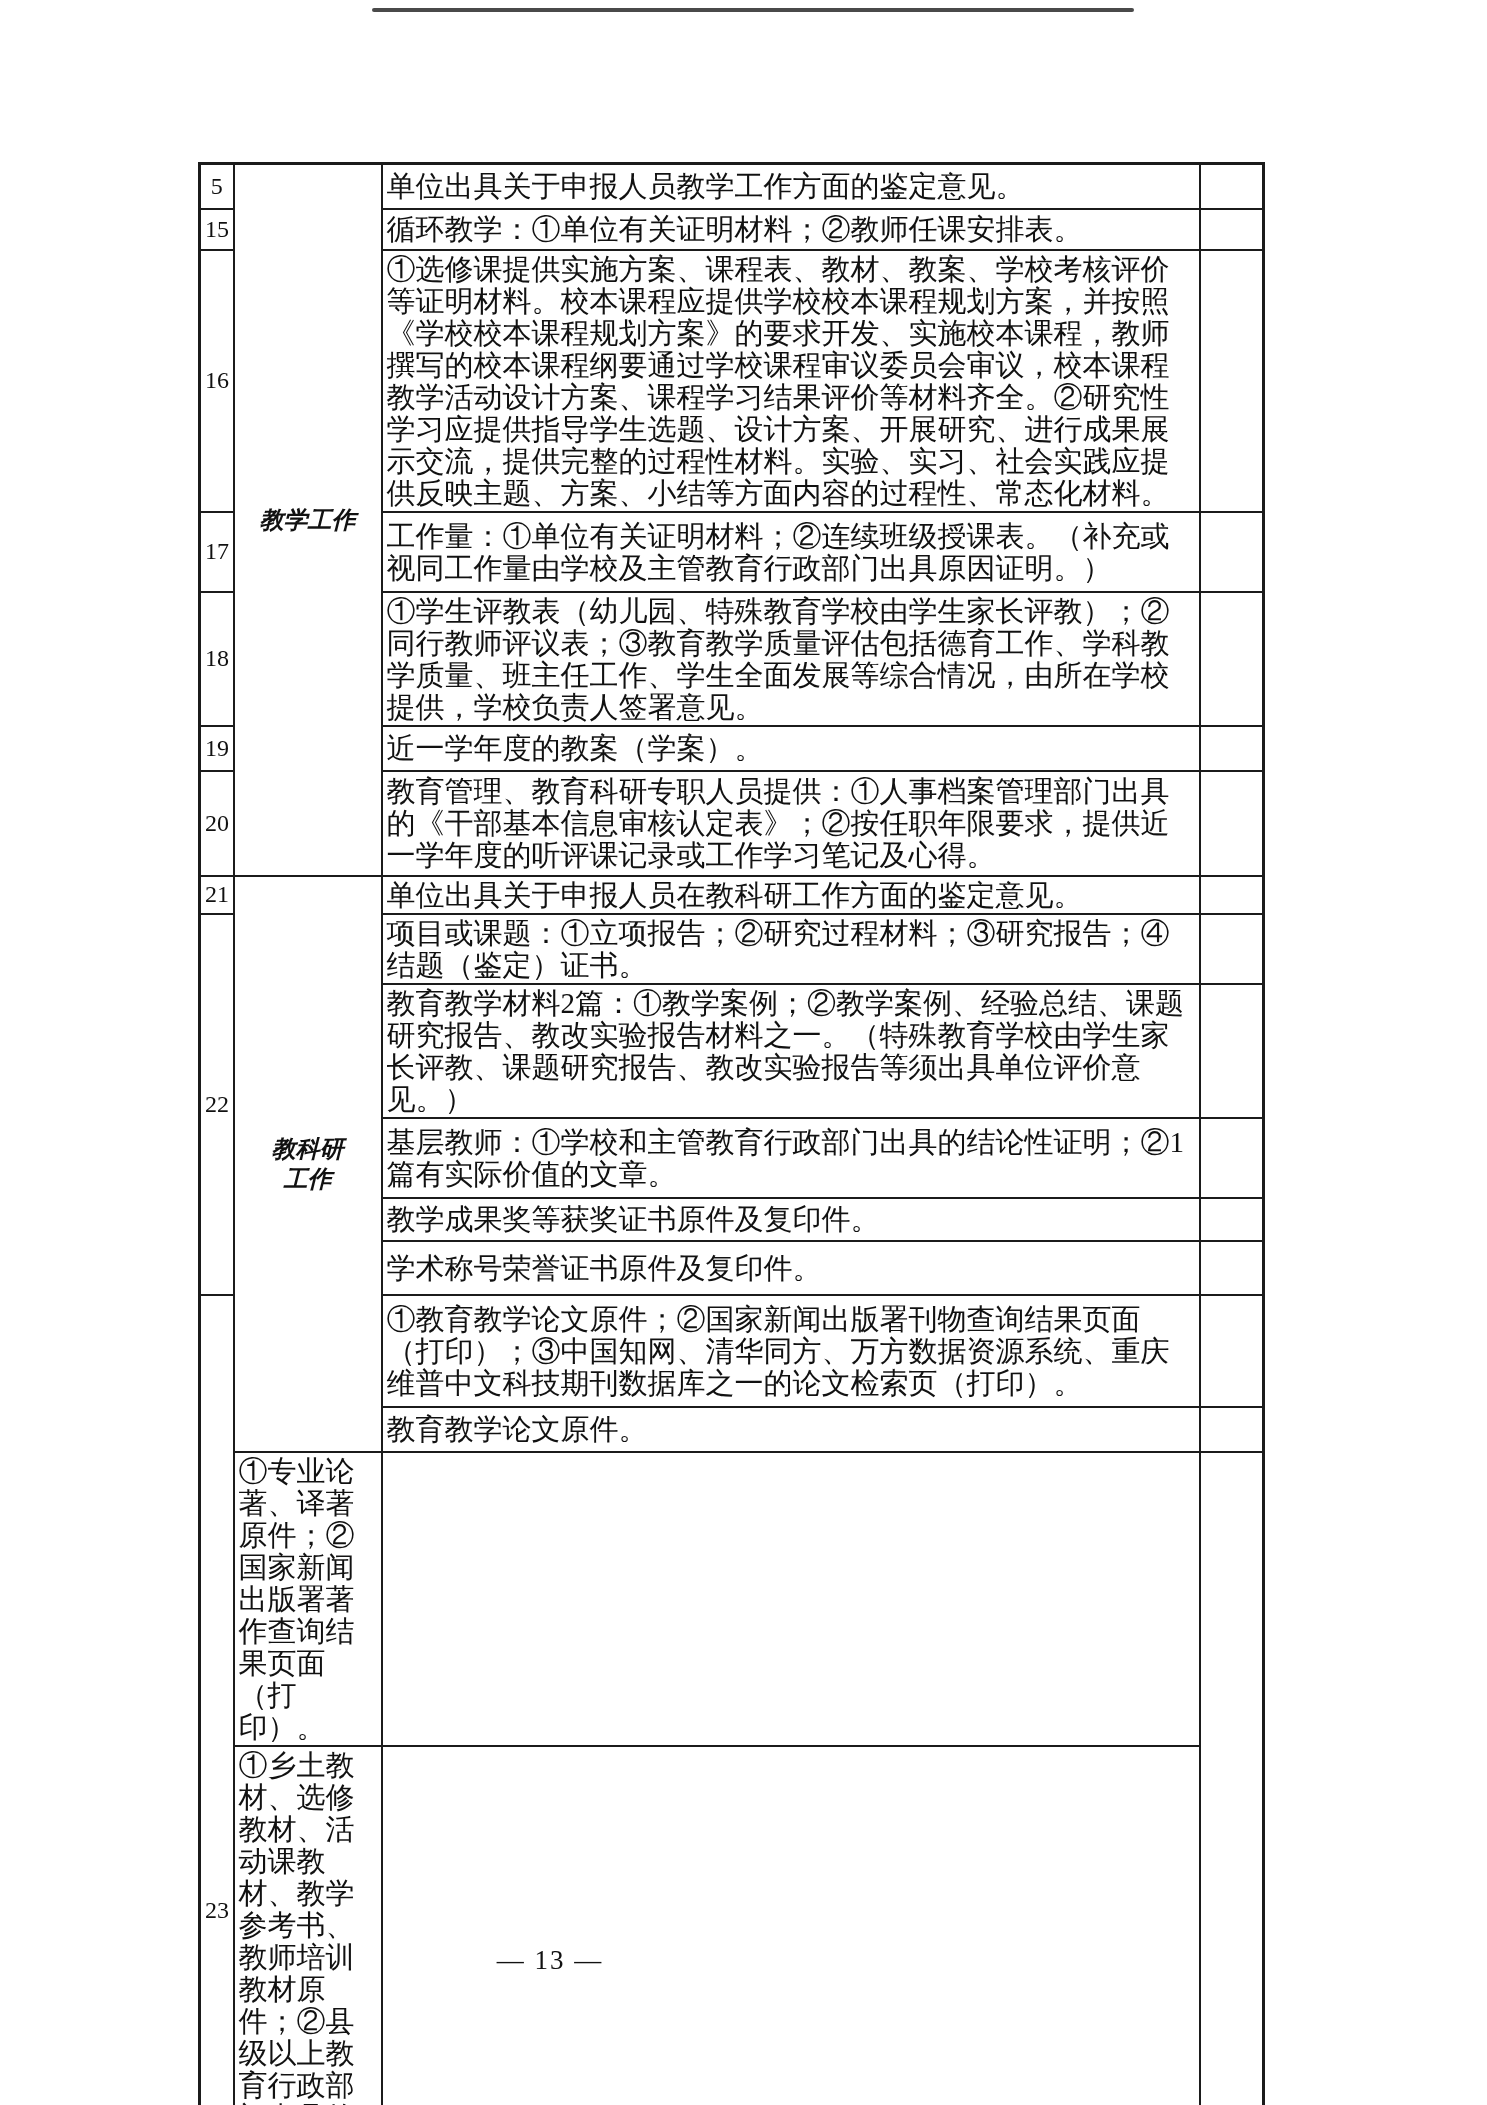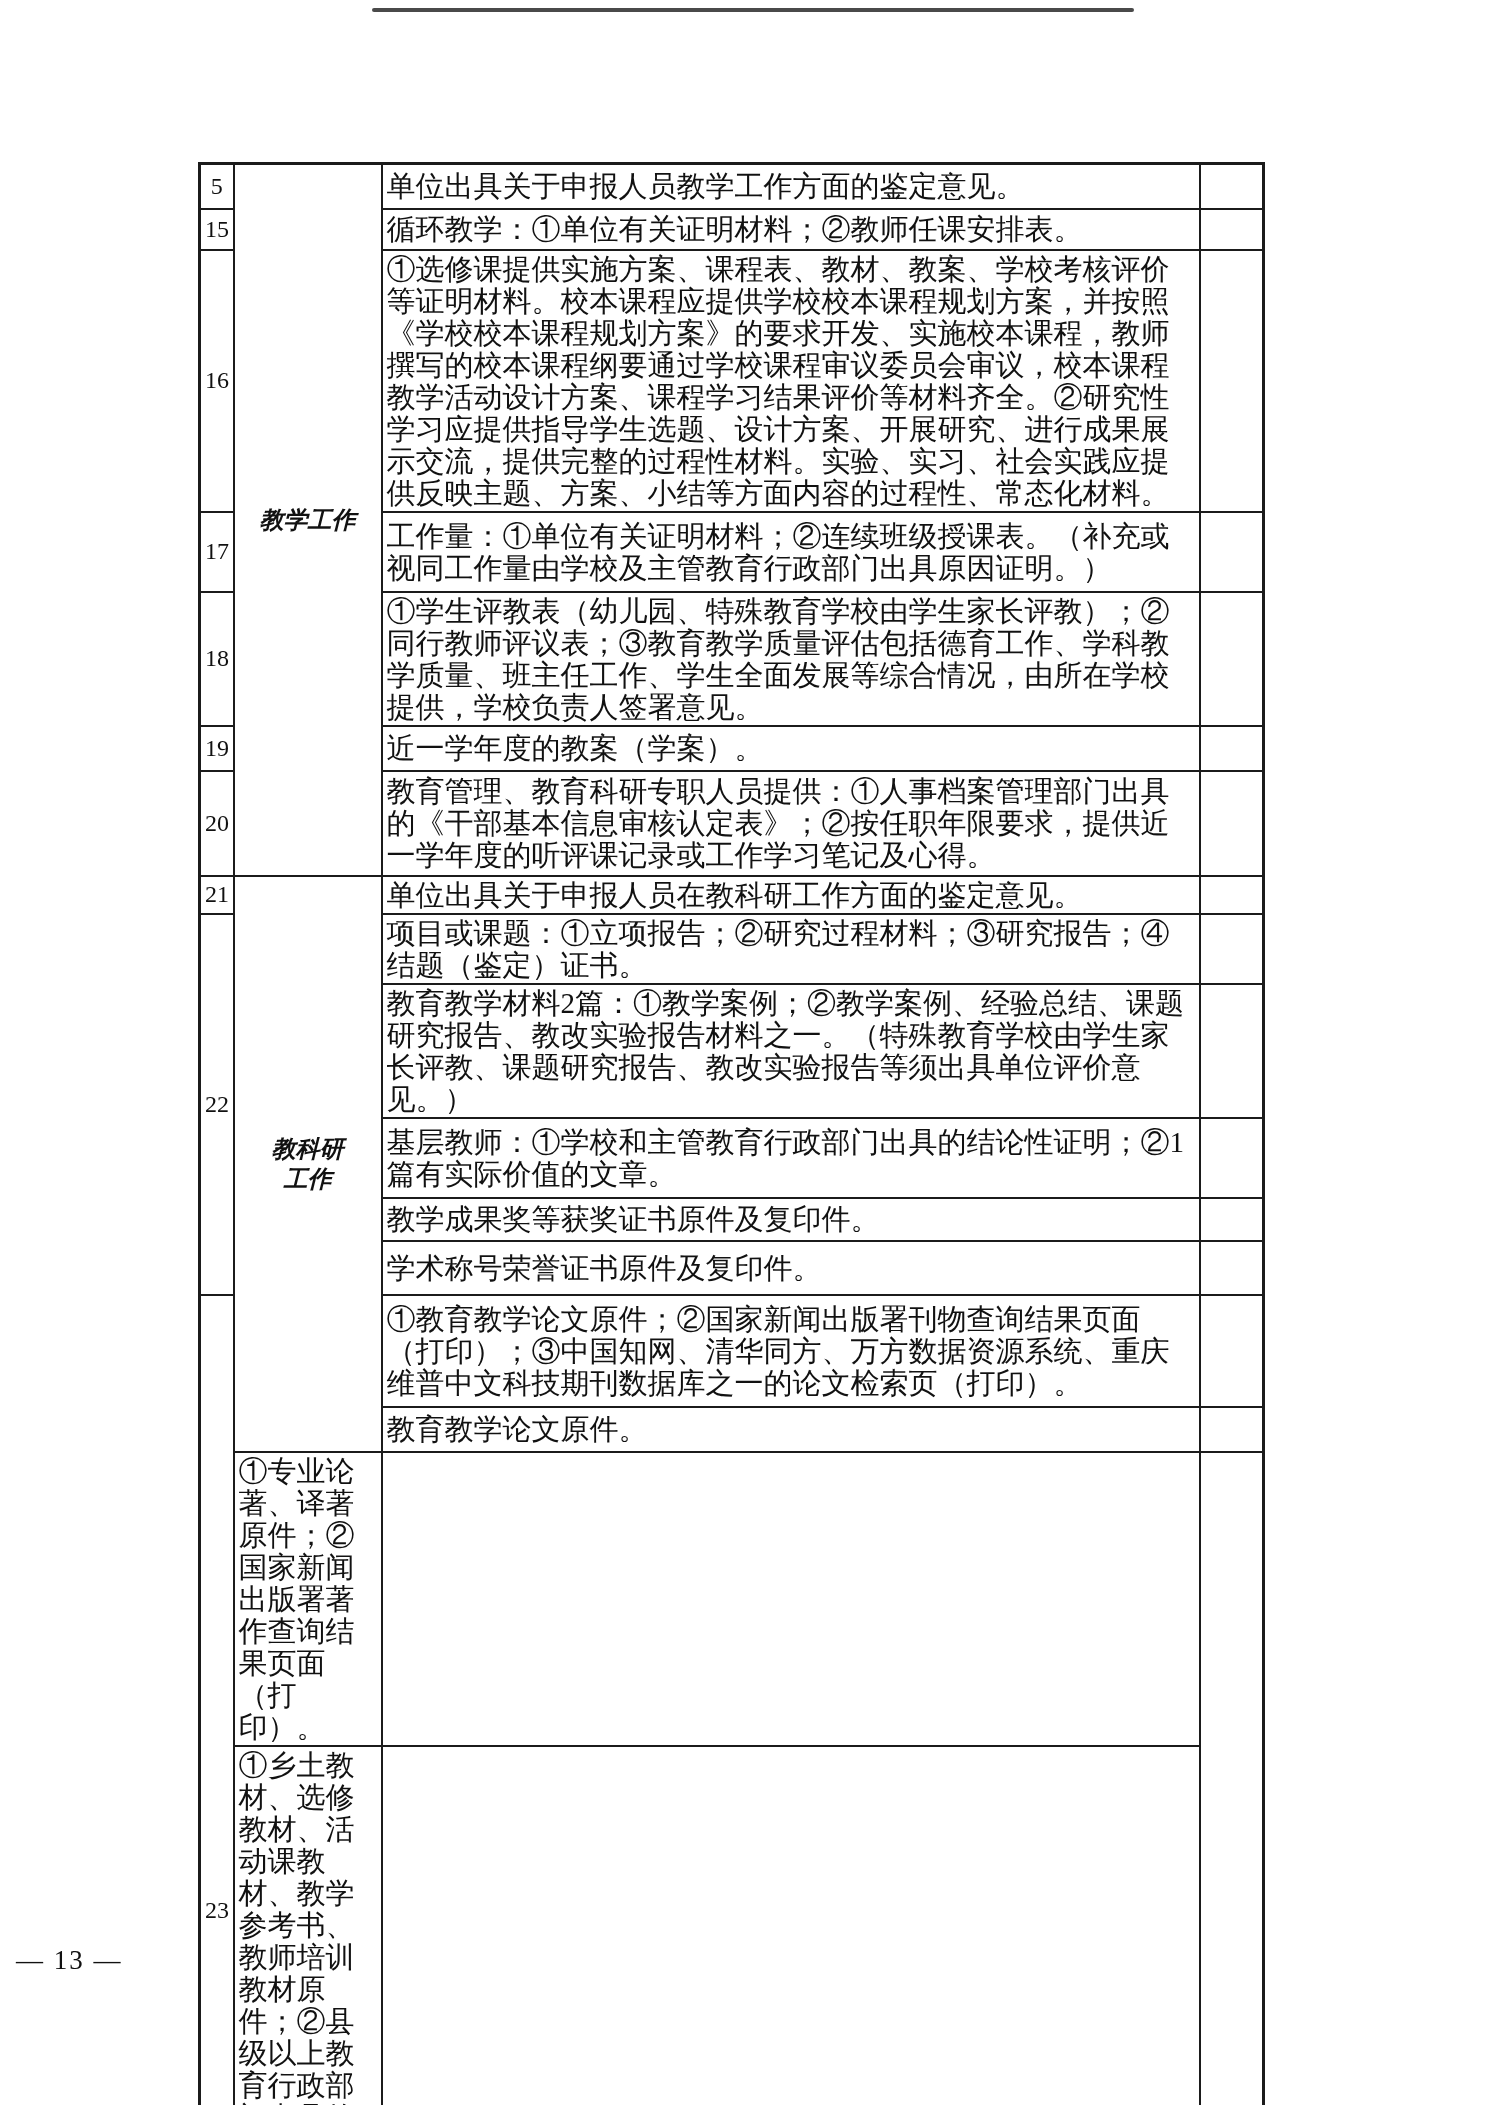--- a/index.html
+++ b/index.html
@@ -41,22 +41,22 @@
   }
   td.content{
     font-size:29px;
     line-height:32px;
     white-space:pre-wrap;
     padding:2px 4px 2px 5px;
     letter-spacing:0;
   }
   td.check{padding:0;}
   .pageno{
-    position:absolute;top:1945px;left:16px;width:1094px;
-    text-align:left;font-size:27px;letter-spacing:2px;
+    position:absolute;top:1945px;left:3px;width:1094px;
+    text-align:center;font-size:27px;letter-spacing:2px;
   }
 </style>
 </head>
 <body>
 
 <div class="scan-artifact"></div>
 
 <table class="materials">
   <colgroup>
     <col style="width:34px">

